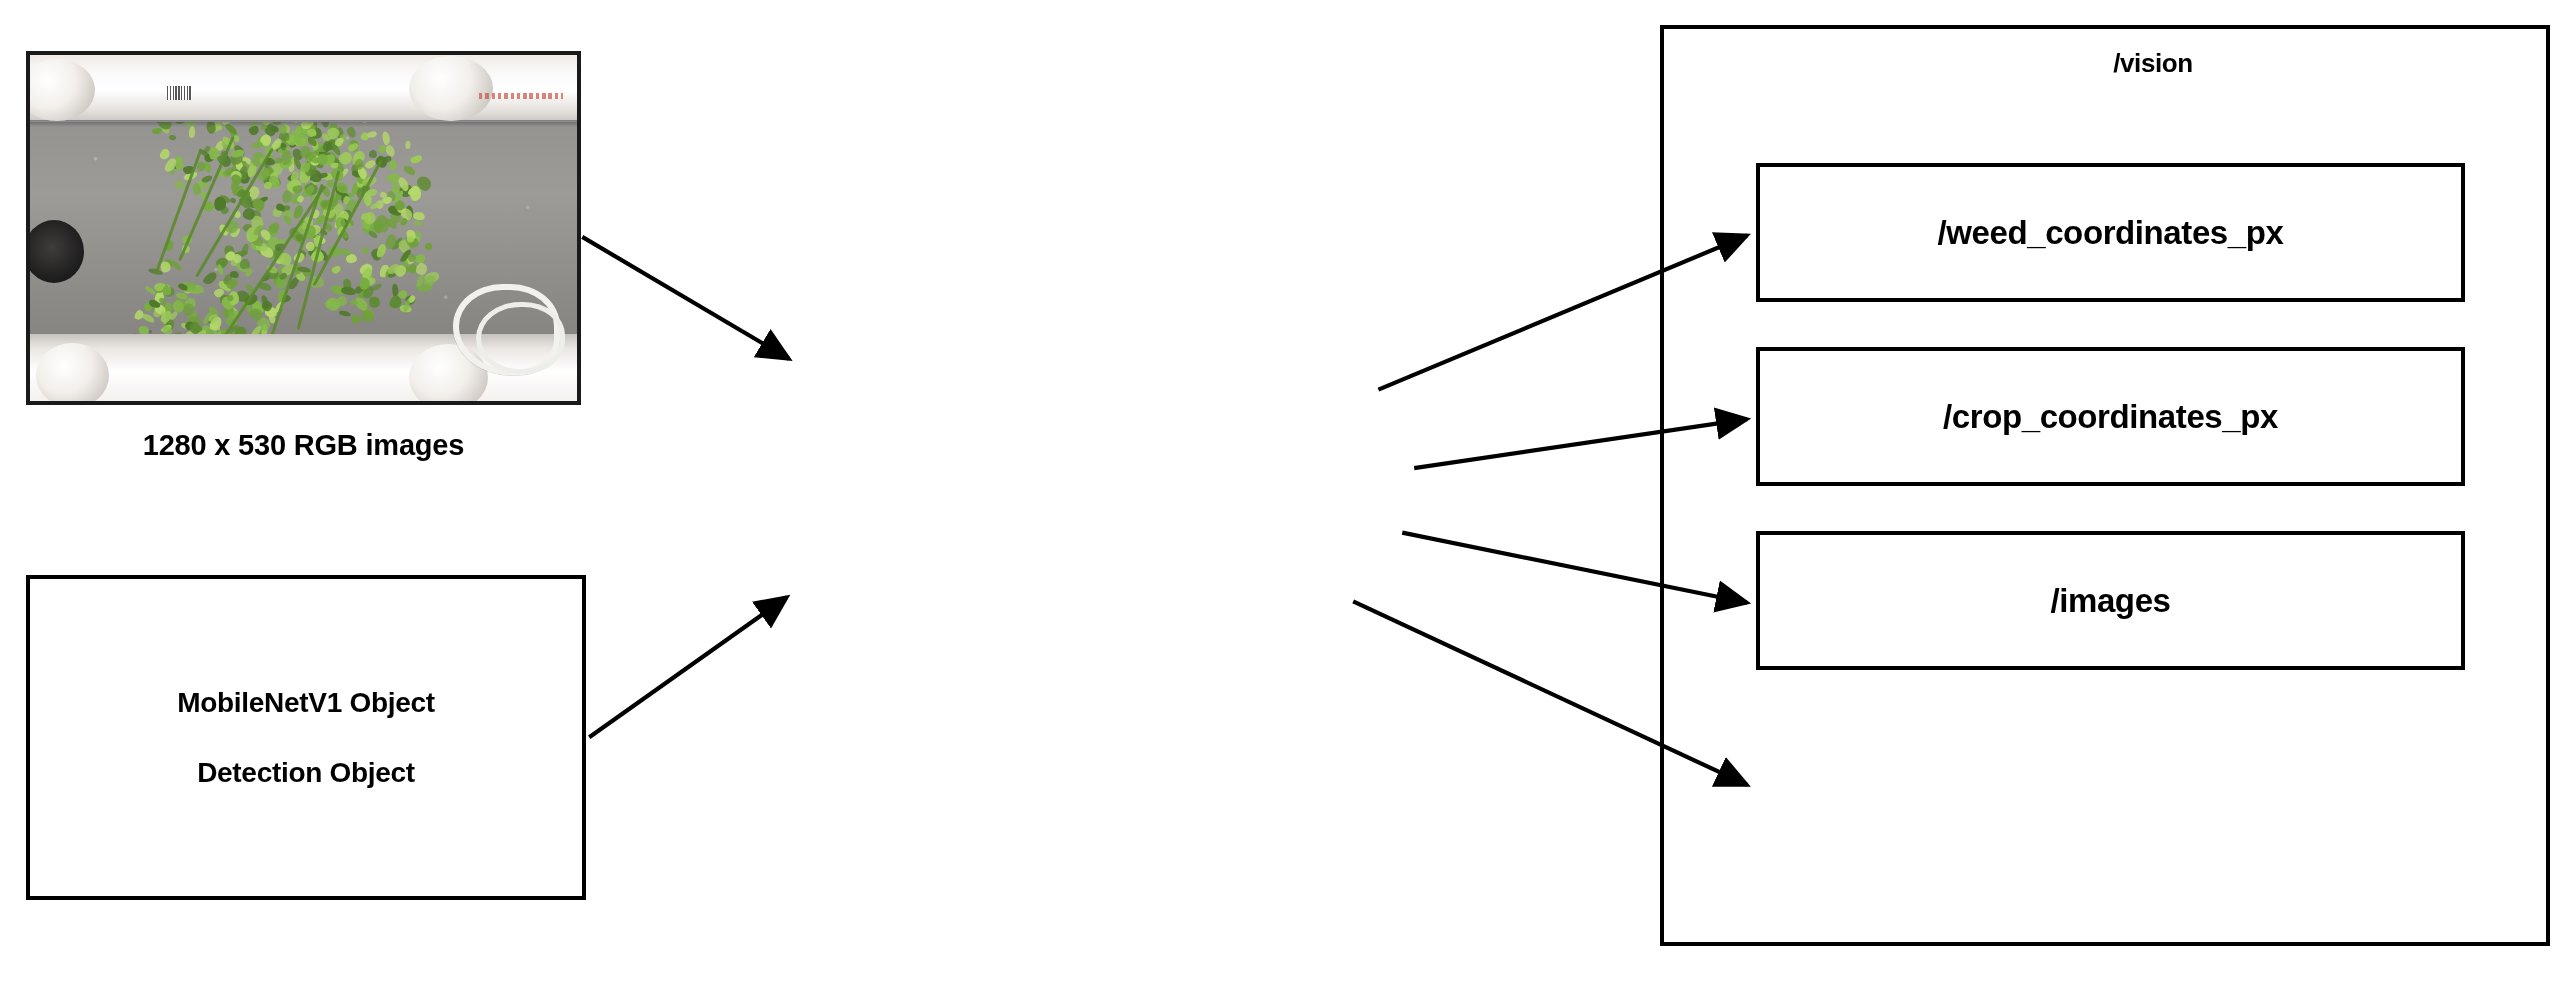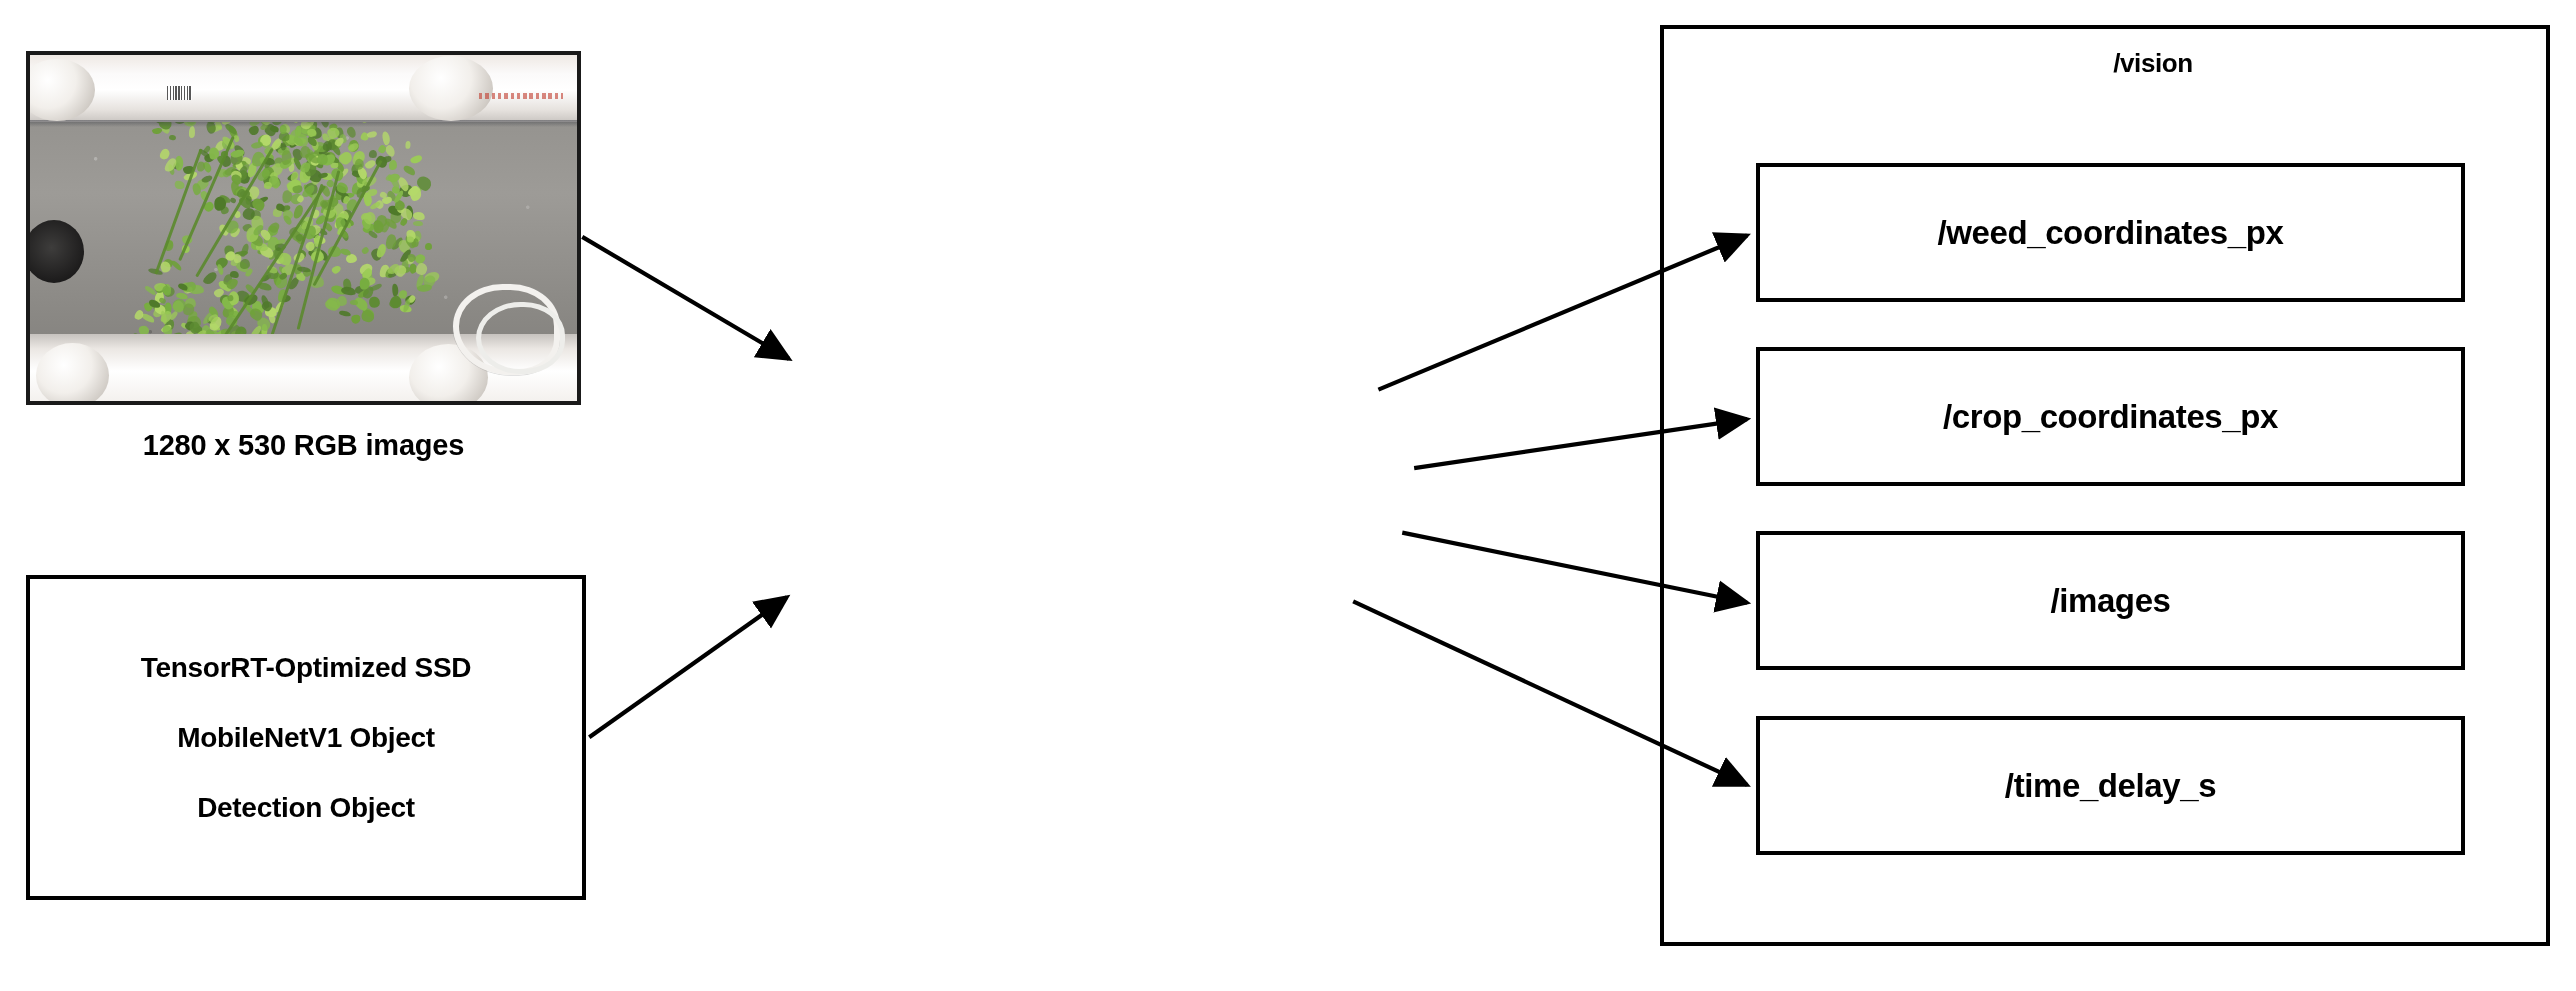--- a/index.html
+++ b/index.html
@@ -982,41 +982,37 @@
     <div class="ph-layer" id="ph-pipe-bot"></div>
     <div class="ph-layer ph-elbow" id="ph-elbow-c"></div>
     <div class="ph-layer ph-elbow" id="ph-elbow-d"></div>
     <div class="ph-layer" id="ph-cable"></div>
     <div class="ph-layer" id="ph-cable2"></div>
   </div>
 
   <div id="photo-caption">1280 x 530 RGB images</div>
 
   <div id="model-box">
-    <div class="model-line">TensorRT-Optimized SSD</div>
     <div class="model-line">MobileNetV1 Object</div>
     <div class="model-line">Detection Object</div>
   </div>
 
 
   <div id="vision-container"></div>
   <div id="vision-title" style="position:absolute;left:1660px;top:48px;width:890px;text-align:center;">/vision</div>
 
   <div class="topic-box" id="topic-0">
     <span class="topic-label">/weed_coordinates_px</span>
   </div>
   <div class="topic-box" id="topic-1">
     <span class="topic-label">/crop_coordinates_px</span>
   </div>
   <div class="topic-box" id="topic-2">
     <span class="topic-label">/images</span>
   </div>
-  <div class="topic-box" id="topic-3">
-    <span class="topic-label">/time_delay_s</span>
-  </div>
 
   <svg id="arrow-layer" viewBox="0 0 3674 1414">
     <defs>
       <marker id="ah" markerWidth="9" markerHeight="9" refX="7.4" refY="4.5" orient="auto" markerUnits="strokeWidth">
         <path d="M0,0.6 L8.4,4.5 L0,8.4 z" fill="#000"></path>
       </marker>
     </defs>
 
     <line x1="830" y1="338" x2="1125" y2="512" stroke="#000" stroke-width="6" marker-end="url(#ah)"></line>
 

